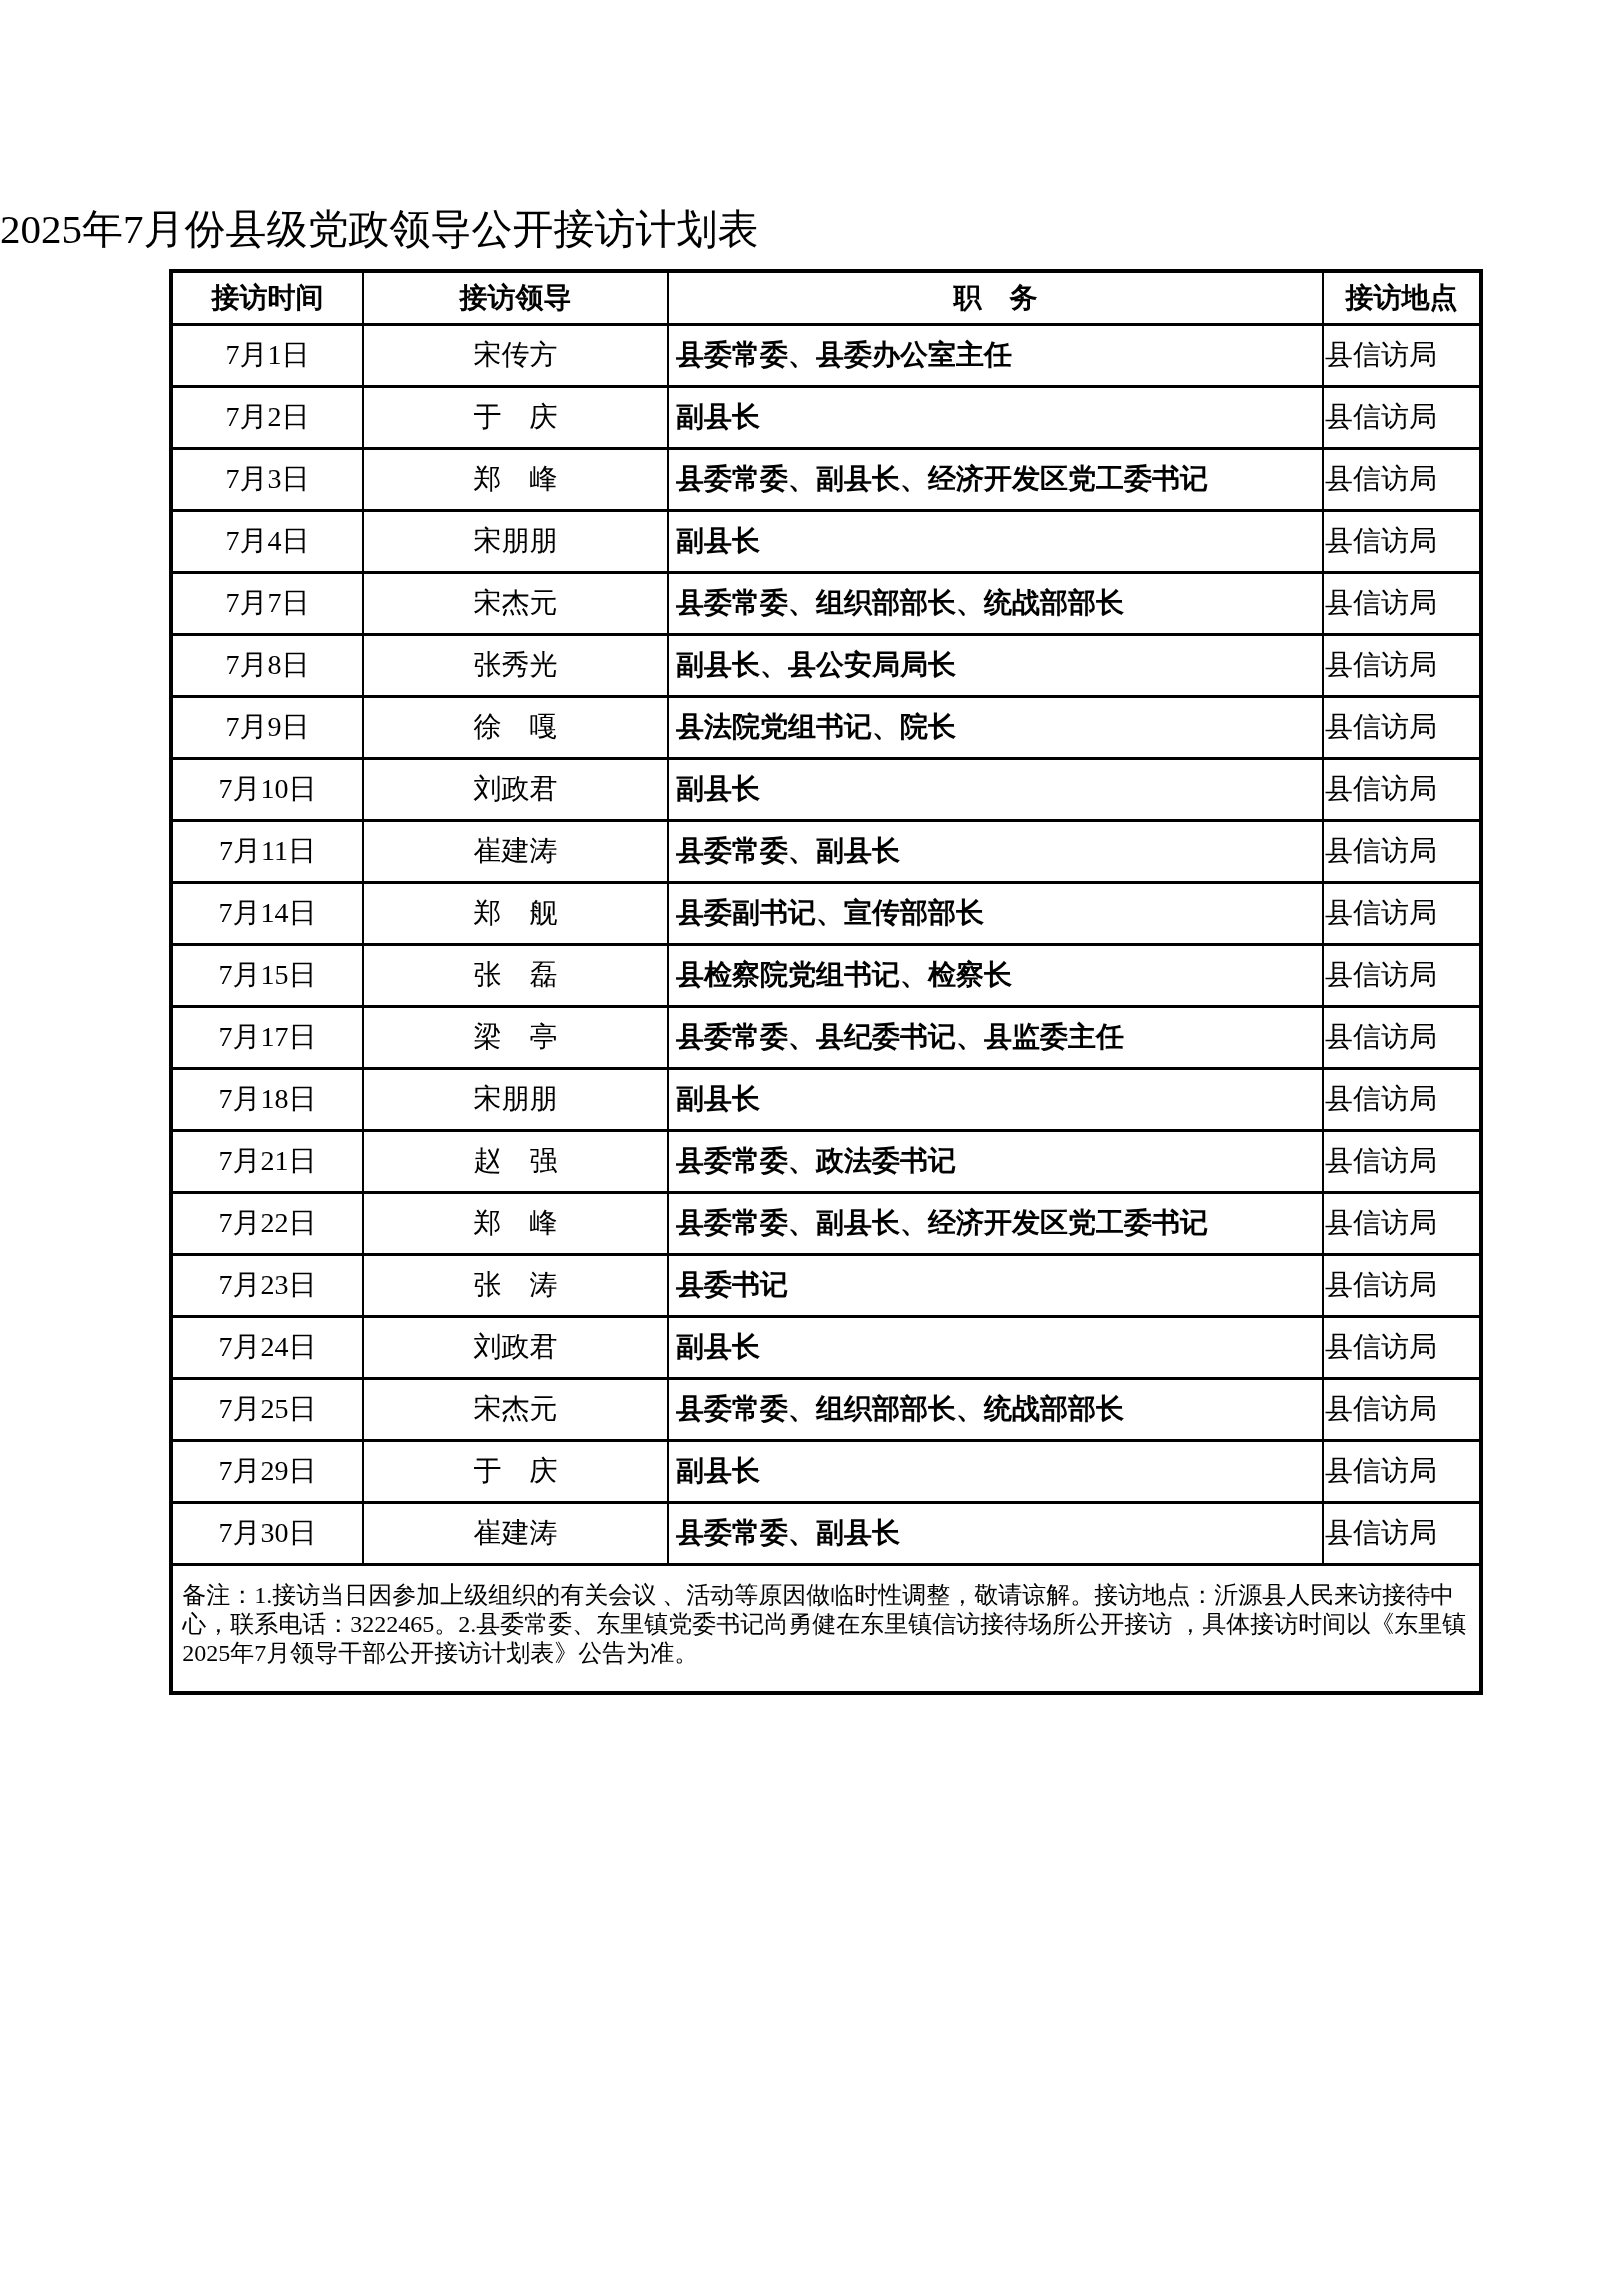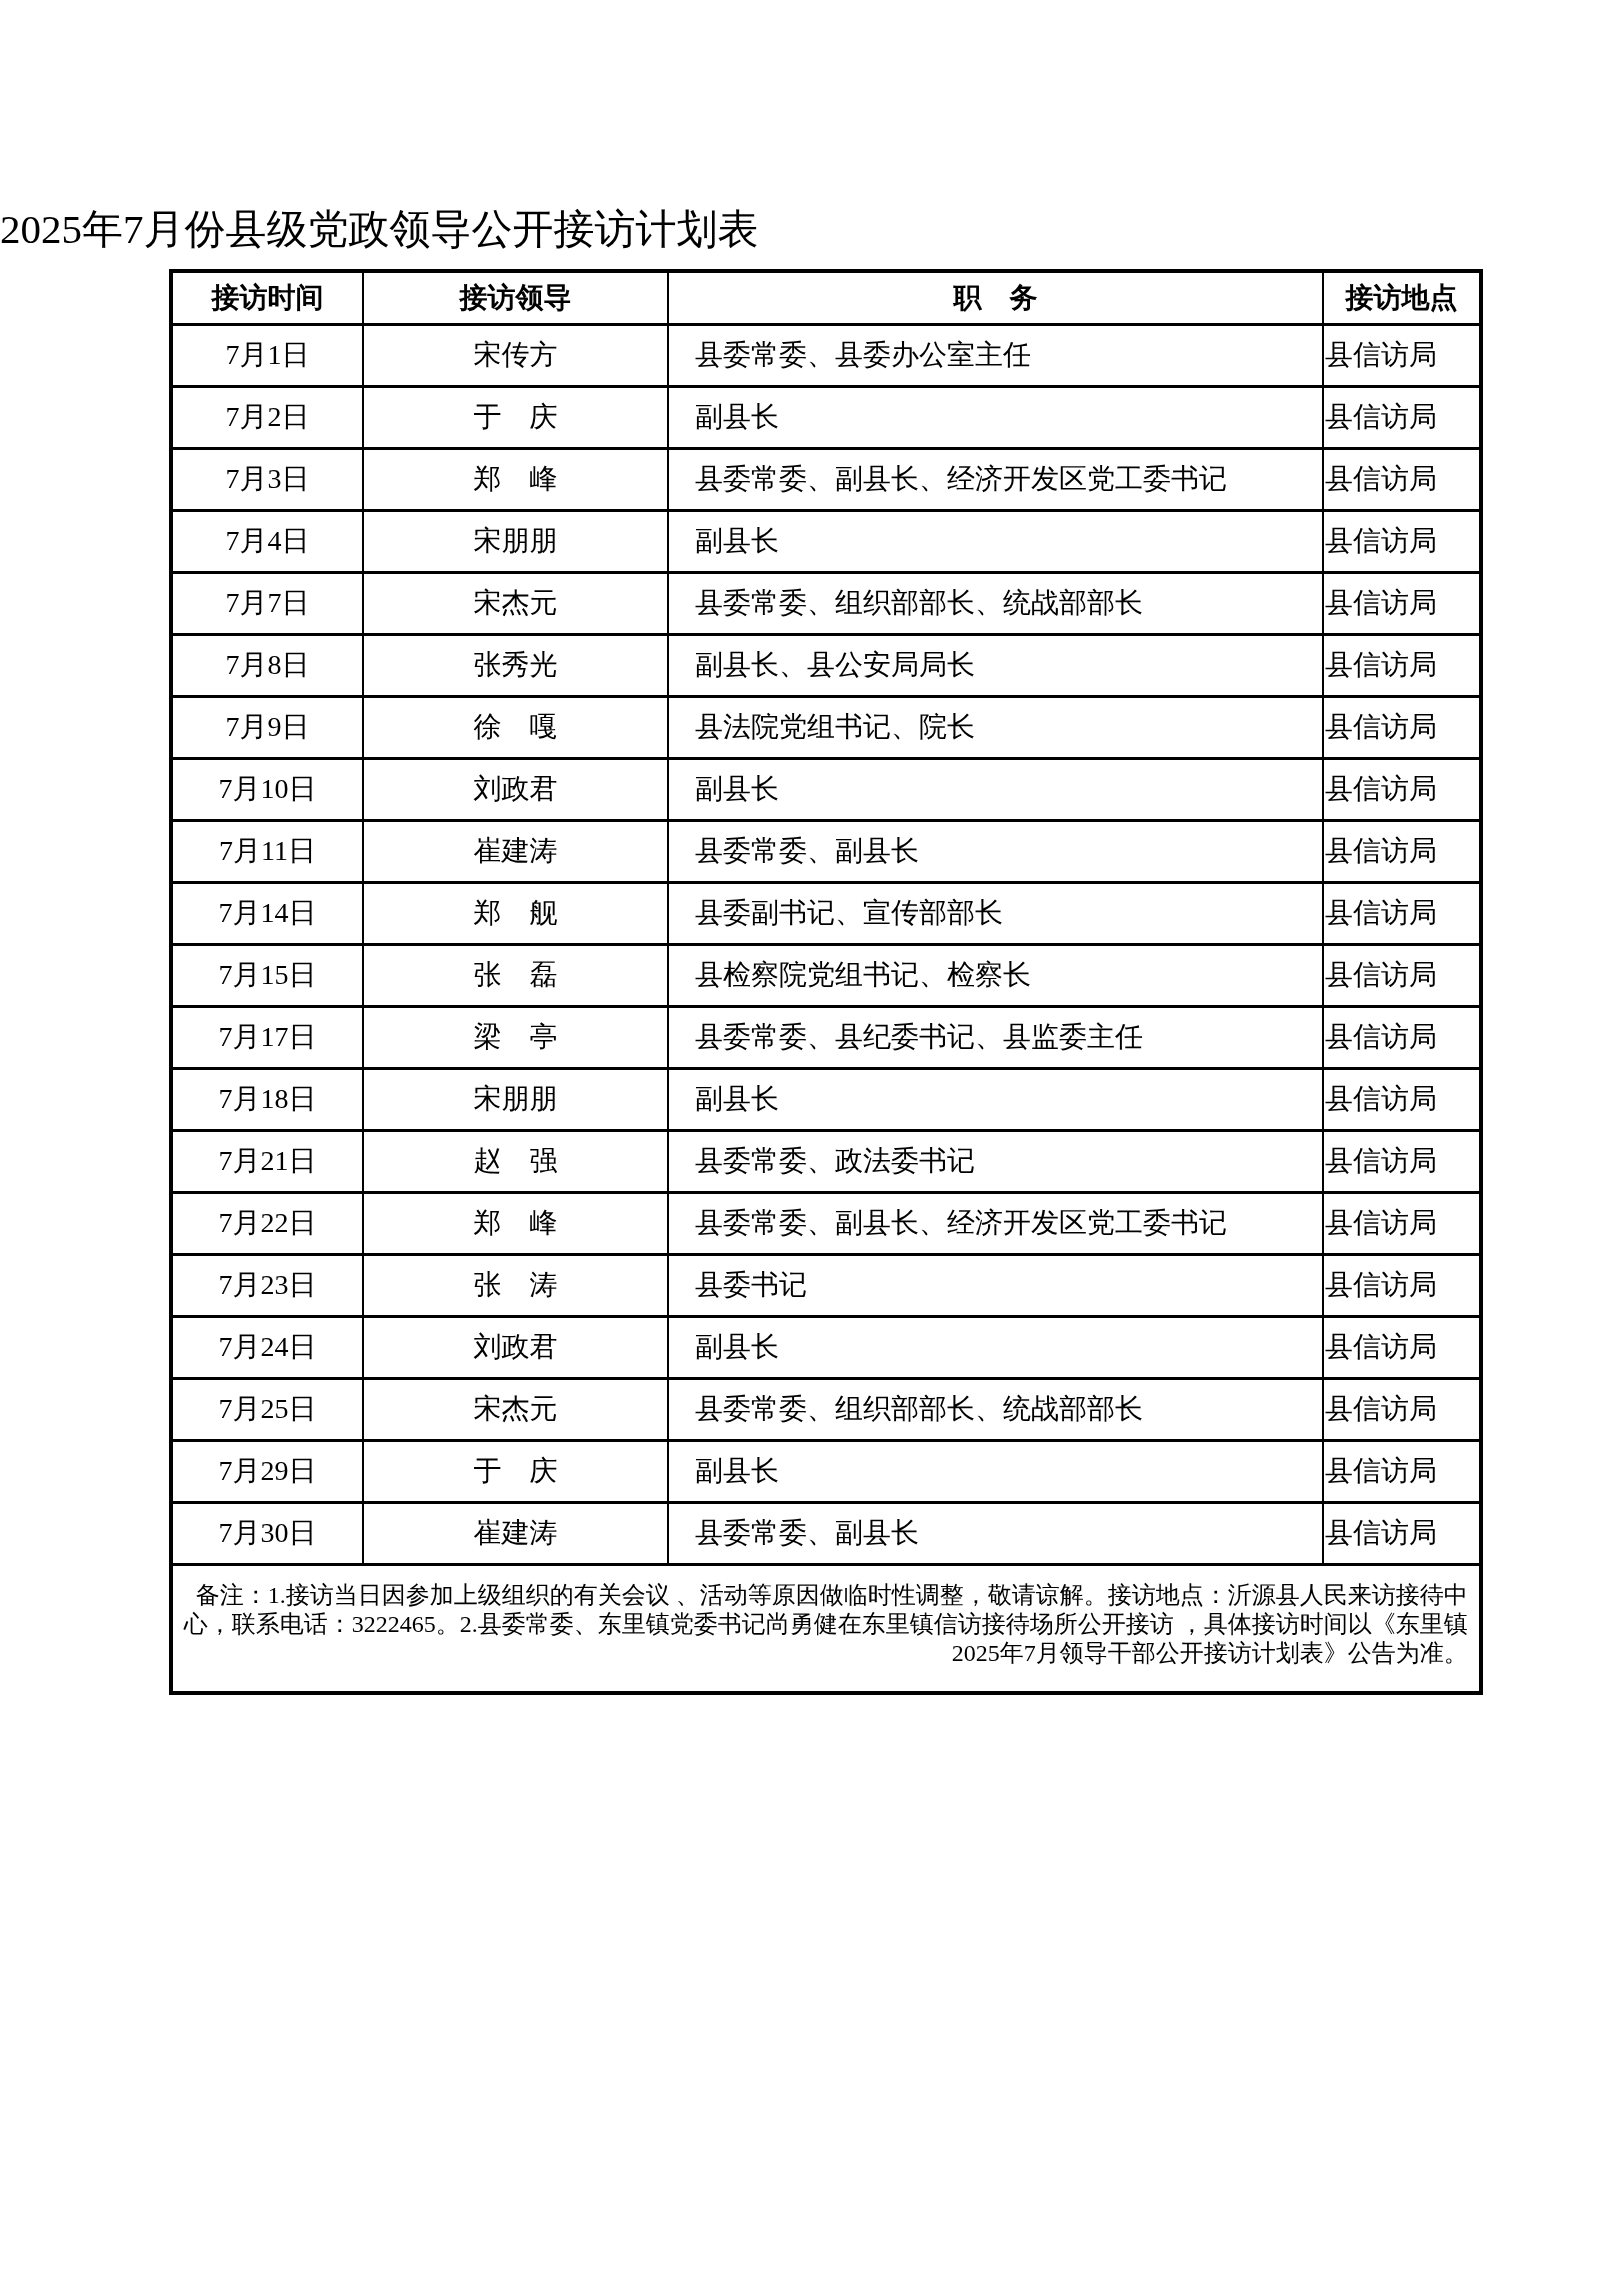--- a/index.html
+++ b/index.html
@@ -55,26 +55,26 @@
     text-align: center;
     vertical-align: middle;
   }
   tbody tr { height: 62px; }
   tbody td {
     font-size: 28px;
     vertical-align: middle;
   }
   td.cell-date { text-align: center; }
   td.cell-leader { text-align: center; }
-  td.cell-position { text-align: left; padding-left: 26px; }
+  td.cell-position { text-align: left; padding-left: 7px; font-weight: bold; }
   td.cell-location { text-align: left; }
   tfoot tr { height: 129px; }
   tfoot td.notes-cell {
     vertical-align: top;
-    text-align: right;
+    text-align: left;
     padding: 15.3px 11.2px 10.2px 9.2px;
     font-size: 24px;
     line-height: 29px;
     font-weight: 500;
   }
 </style>
 </head>
 <body>
 
 <div class="page-title">2025年7月份县级党政领导公开接访计划表</div>

